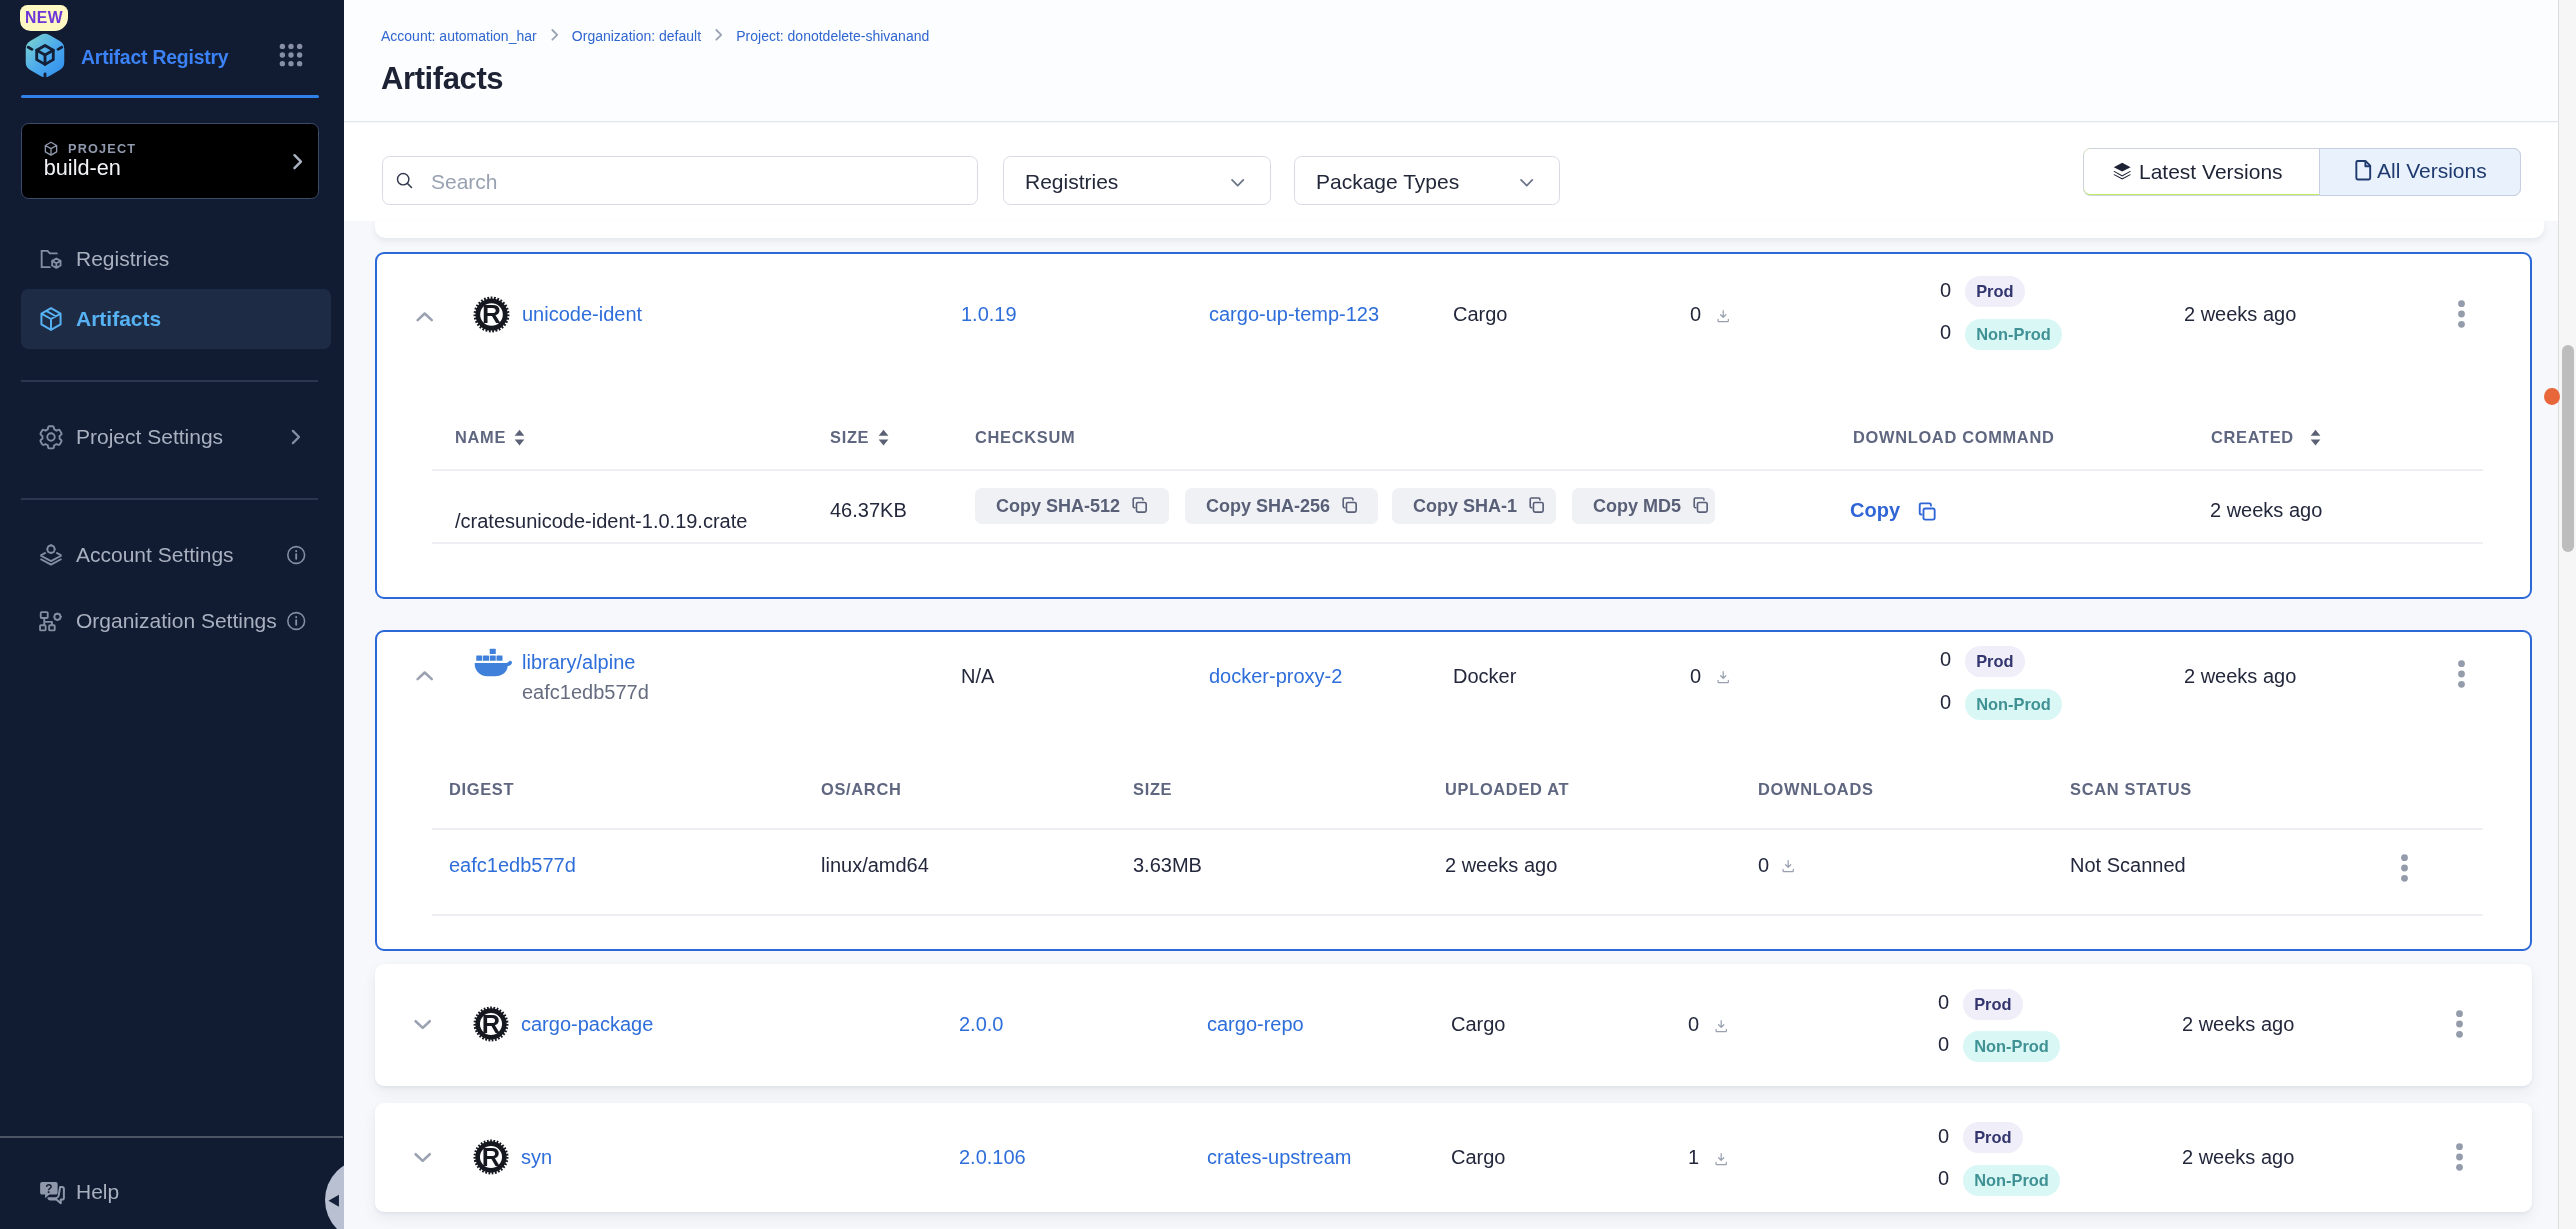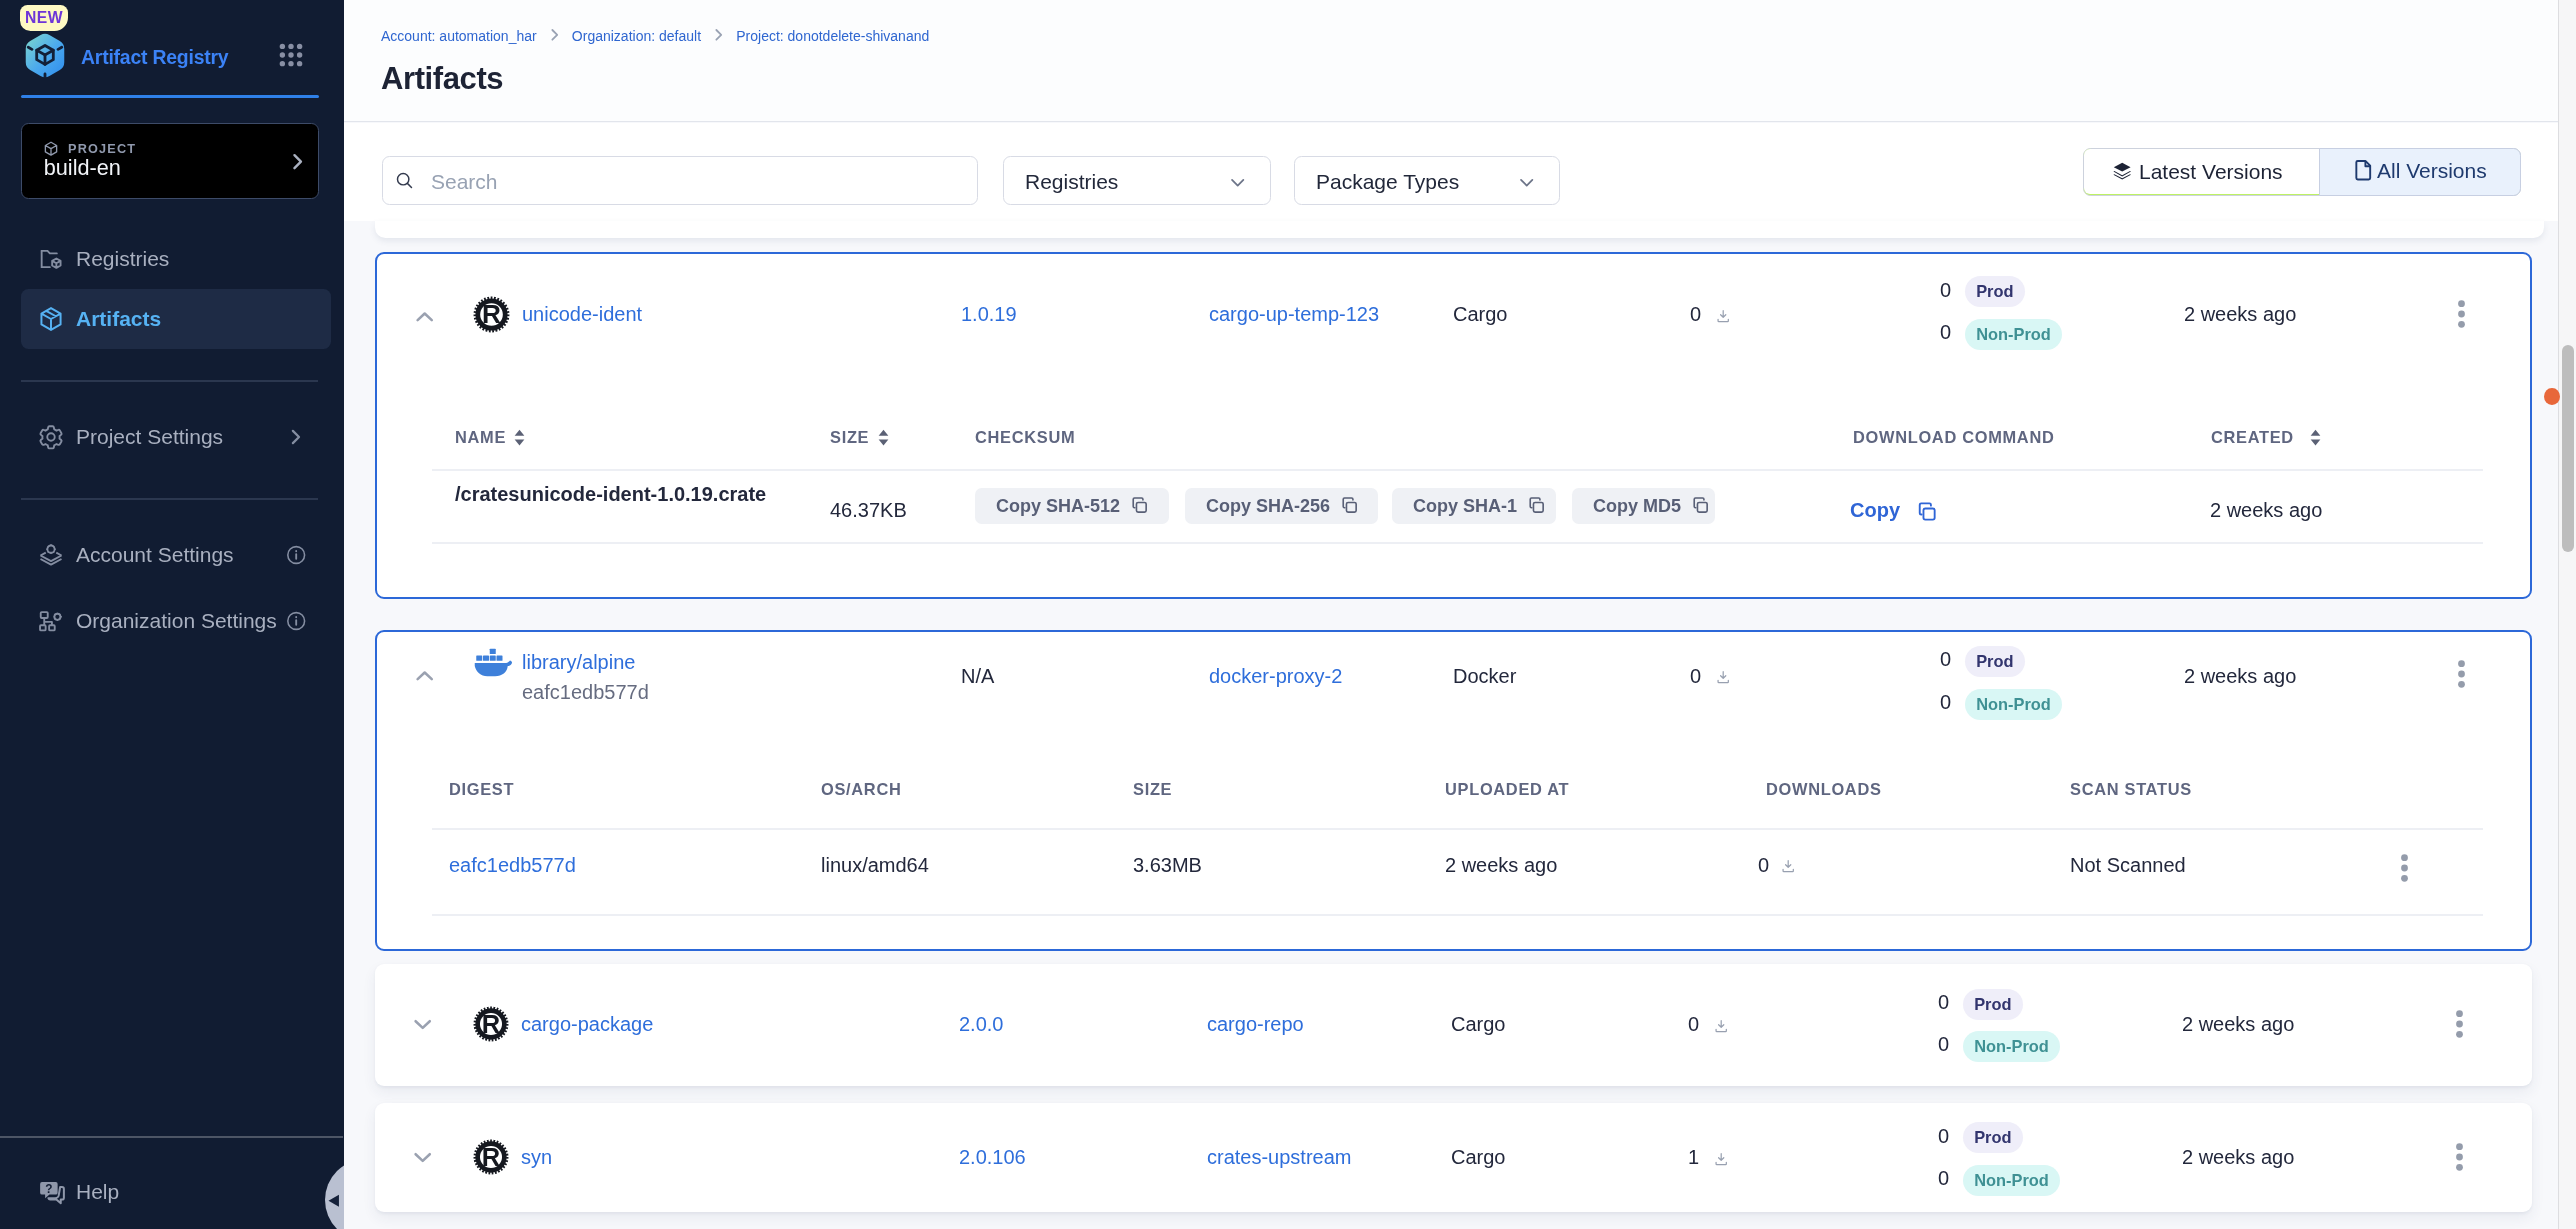--- a/index.html
+++ b/index.html
@@ -274,21 +274,21 @@
         </svg>
       <div class="cell th" style="left:598px;top:174px;">CHECKSUM</div>
       <div class="cell th" style="left:1476px;top:174px;">DOWNLOAD COMMAND</div>
       <div class="cell th" style="left:1834px;top:174px;">CREATED</div>
       <svg class="abs sort" style="left:1931px;top:174px" width="15" height="19.4" viewBox="0 0 20 26" fill="#5b6175">
           <path d="M10 2.5 L16.5 10.5 H3.5 z"></path>
           <path d="M10 23.5 L3.5 15.5 h13 z"></path>
         </svg>
       <div class="tline" style="left:55px;top:215px;width:2051px;"></div>
 
-      <div class="cell darktxt rowtxt" style="left:78px;top:229px;font-weight:bold;">/cratesunicode-ident-1.0.19.crate</div>
+      <div class="cell darktxt rowtxt" style="left:78px;top:256px;">/cratesunicode-ident-1.0.19.crate</div>
       <div class="cell darktxt rowtxt" style="left:453px;top:245px;">46.37KB</div>
       <div class="pill" style="left:598px;top:234px;width:194px;padding-left:21px;">Copy SHA-512<svg class="cpy" width="19.4" height="19.4" viewBox="0 0 24 24" fill="none" stroke="#585f76" stroke-width="2">
             <rect x="8" y="8" width="12" height="12" rx="2"></rect>
             <path d="M16 5 V4 a1.5 1.5 0 0 0 -1.5 -1.5 h-9 A1.5 1.5 0 0 0 4 4 v9 a1.5 1.5 0 0 0 1.5 1.5 H6" stroke-linecap="round"></path>
           </svg></div>
       <div class="pill" style="left:808px;top:234px;width:193px;padding-left:21px;">Copy SHA-256<svg class="cpy" width="19.4" height="19.4" viewBox="0 0 24 24" fill="none" stroke="#585f76" stroke-width="2">
             <rect x="8" y="8" width="12" height="12" rx="2"></rect>
             <path d="M16 5 V4 a1.5 1.5 0 0 0 -1.5 -1.5 h-9 A1.5 1.5 0 0 0 4 4 v9 a1.5 1.5 0 0 0 1.5 1.5 H6" stroke-linecap="round"></path>
           </svg></div>
       <div class="pill" style="left:1015px;top:234px;width:164px;padding-left:21px;">Copy SHA-1<svg class="cpy" width="19.4" height="19.4" viewBox="0 0 24 24" fill="none" stroke="#585f76" stroke-width="2">
@@ -340,21 +340,21 @@
       <svg class="abs" style="left:2080px;top:28px" width="9" height="28" viewBox="0 0 12 38" fill="#949cab">
           <circle cx="6" cy="5" r="4.6"></circle>
           <circle cx="6" cy="19" r="4.6"></circle>
           <circle cx="6" cy="33" r="4.6"></circle>
         </svg>
 
       <div class="cell th" style="left:72px;top:148px;">DIGEST</div>
       <div class="cell th" style="left:444px;top:148px;">OS/ARCH</div>
       <div class="cell th" style="left:756px;top:148px;">SIZE</div>
       <div class="cell th" style="left:1068px;top:148px;">UPLOADED AT</div>
-      <div class="cell th" style="left:1381px;top:148px;margin-left:8px;">DOWNLOADS</div>
+      <div class="cell th" style="left:1381px;top:148px;">DOWNLOADS</div>
       <div class="cell th" style="left:1693px;top:148px;">SCAN STATUS</div>
       <div class="tline" style="left:55px;top:196px;width:2051px;"></div>
 
       <div class="cell bluelink rowtxt" style="left:72px;top:222px;">eafc1edb577d</div>
       <div class="cell darktxt rowtxt" style="left:444px;top:222px;">linux/amd64</div>
       <div class="cell darktxt rowtxt" style="left:756px;top:222px;">3.63MB</div>
       <div class="cell darktxt rowtxt" style="left:1068px;top:222px;">2 weeks ago</div>
       <div class="cell darktxt rowtxt" style="left:1381px;top:222px;">0</div>
       <svg class="abs dlic" style="left:1403px;top:226px" width="16.4" height="16.4" viewBox="0 0 24 24" fill="none" stroke="#98a0b0" stroke-width="1.8" stroke-linecap="round" stroke-linejoin="round">
           <path d="M12 4 v9 M8.2 9.8 L12 13.6 L15.8 9.8"></path>

